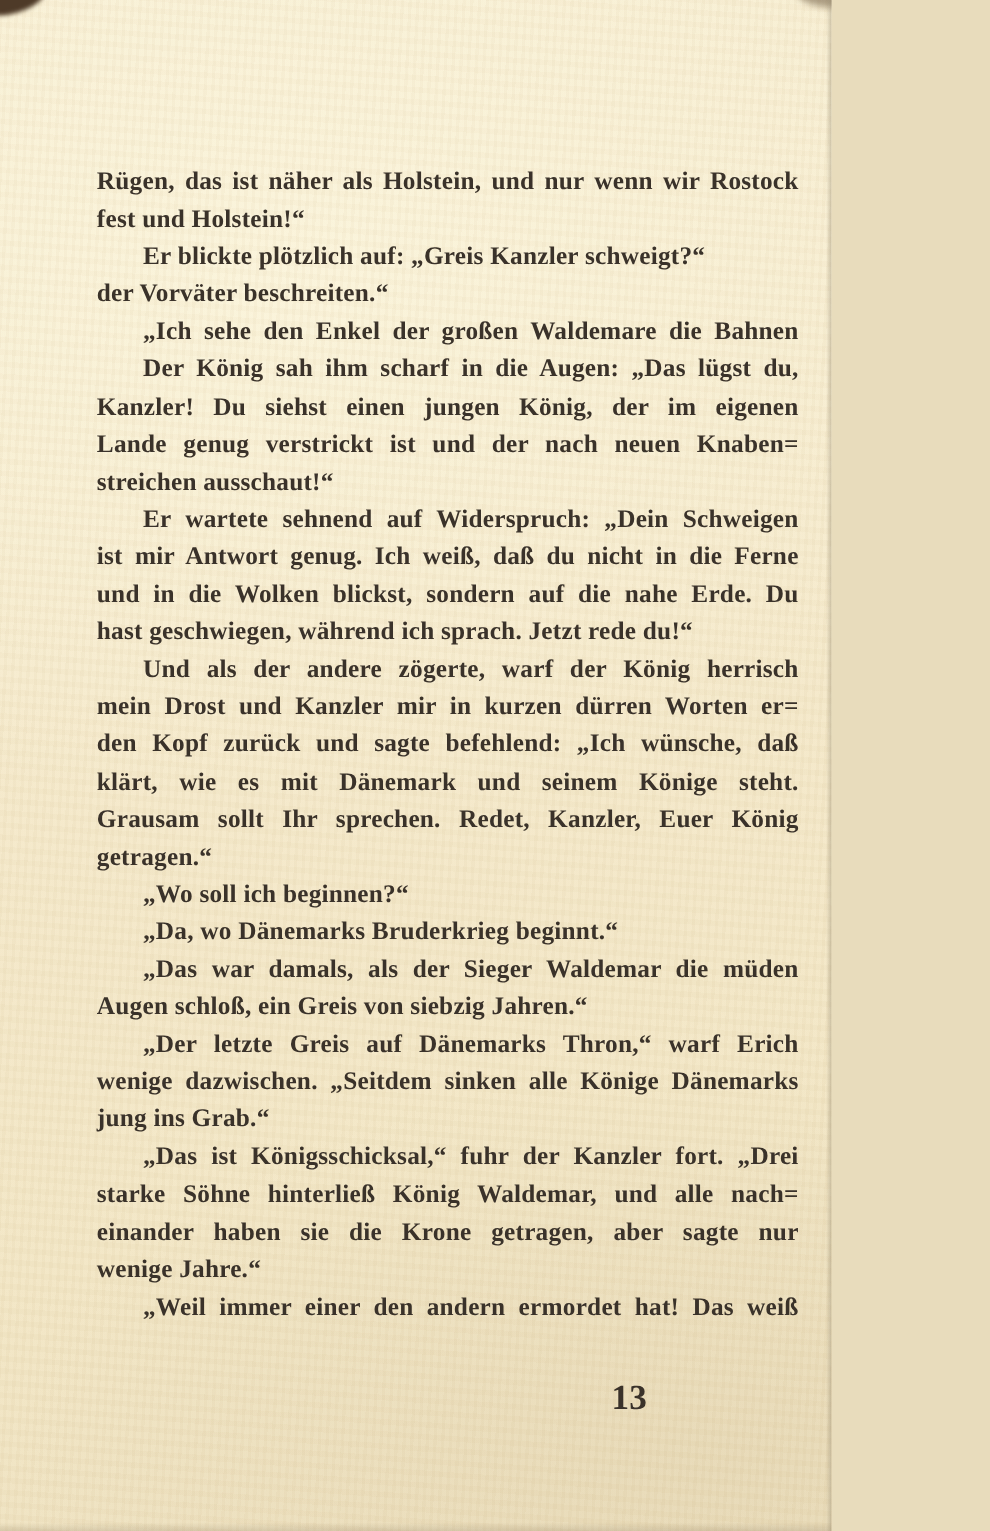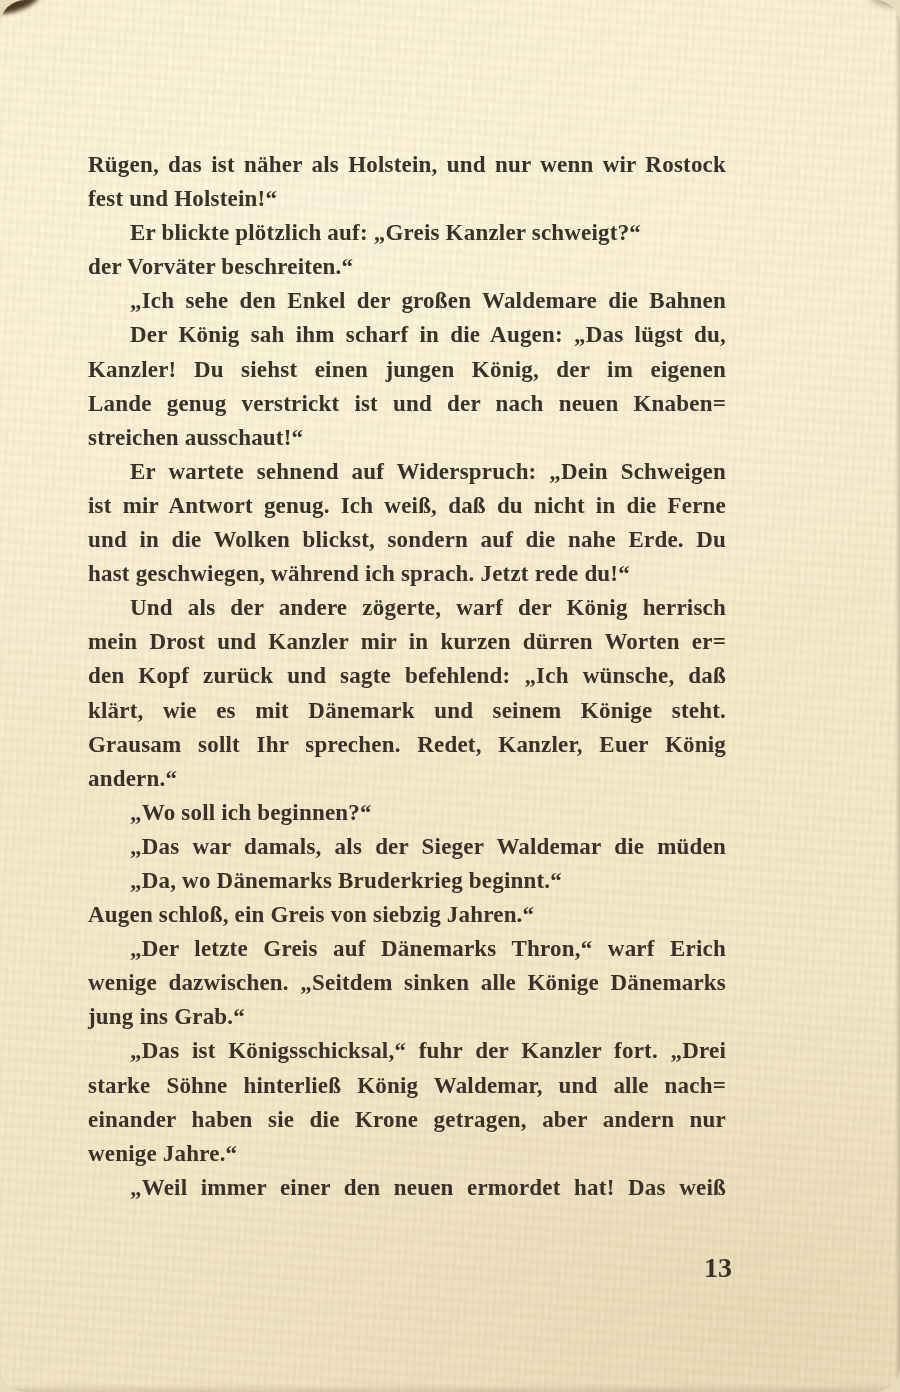--- a/index.html
+++ b/index.html
@@ -5,28 +5,27 @@
   html, body {
     margin: 0;
     padding: 0;
     width: 900px;
     height: 1392px;
     background: #e8dcbc;
     font-family: "Liberation Serif", serif;
   }
   .page {
     position: relative;
-    width: 900px;
+    width: 756px;
     height: 1392px;
     overflow: hidden;
     background:
       radial-gradient(ellipse 1100px 700px at 35% 18%, rgba(255,250,228,0.55), rgba(255,250,228,0) 70%),
       radial-gradient(ellipse 900px 500px at 85% 95%, rgba(205,186,146,0.25), rgba(205,186,146,0) 70%),
       linear-gradient(168deg, #f7edd1 0%, #f4e8c9 40%, #f1e4c2 75%, #ecdebb 100%);
-    border-radius: 25px;
   }
   
   .page::before {
     content: "";
     position: absolute;
     inset: 0;
     background:
       repeating-linear-gradient(93deg, rgba(220,205,170,0.10) 0 3px, rgba(255,250,230,0.08) 3px 7px),
       repeating-linear-gradient(4deg, rgba(215,198,160,0.07) 0 5px, rgba(255,252,235,0.06) 5px 11px);
     pointer-events: none;
@@ -89,21 +88,21 @@
     text-align: justify;
     text-align-last: justify;
   }
   .line.indent {
     padding-left: 42px;
   }
   .page-number {
     position: absolute;
     top: 1252px;
     right: 168px;
-    font-size: 28px;
+    font-size: 32px;
     font-weight: bold;
     color: var(--ink, #3a322a);
   }
 </style>
 </head>
 <body>
 
 <div class="page">
   <div class="corner-wedge-tl"></div>
   <div class="corner-smudge-tr"></div>
@@ -122,29 +121,29 @@
       <div class="line">streichen ausschaut!“</div>
       <div class="line indent justify">Er wartete sehnend auf Widerspruch: „Dein Schweigen</div>
       <div class="line justify">ist mir Antwort genug. Ich weiß, daß du nicht in die Ferne</div>
       <div class="line justify">und in die Wolken blickst, sondern auf die nahe Erde. Du</div>
       <div class="line">hast geschwiegen, während ich sprach. Jetzt rede du!“</div>
       <div class="line indent justify">Und als der andere zögerte, warf der König herrisch</div>
       <div class="line justify">mein Drost und Kanzler mir in kurzen dürren Worten er=</div>
       <div class="line justify">den Kopf zurück und sagte befehlend: „Ich wünsche, daß</div>
       <div class="line justify">klärt, wie es mit Dänemark und seinem Könige steht.</div>
       <div class="line justify">Grausam sollt Ihr sprechen. Redet, Kanzler, Euer König</div>
-      <div class="line">andern.“</div>
+      <div class="line">getragen.“</div>
       <div class="line indent">„Wo soll ich beginnen?“</div>
+      <div class="line indent">„Da, wo Dänemarks Bruderkrieg beginnt.“</div>
       <div class="line indent justify">„Das war damals, als der Sieger Waldemar die müden</div>
-      <div class="line indent">„Da, wo Dänemarks Bruderkrieg beginnt.“</div>
       <div class="line">Augen schloß, ein Greis von siebzig Jahren.“</div>
       <div class="line indent justify">„Der letzte Greis auf Dänemarks Thron,“ warf Erich</div>
       <div class="line justify">wenige dazwischen. „Seitdem sinken alle Könige Dänemarks</div>
       <div class="line">jung ins Grab.“</div>
       <div class="line indent justify">„Das ist Königsschicksal,“ fuhr der Kanzler fort. „Drei</div>
       <div class="line justify">starke Söhne hinterließ König Waldemar, und alle nach=</div>
-      <div class="line justify">einander haben sie die Krone getragen, aber andern nur</div>
+      <div class="line justify">einander haben sie die Krone getragen, aber sagte nur</div>
       <div class="line">wenige Jahre.“</div>
-      <div class="line indent justify">„Weil immer einer den neuen ermordet hat! Das weiß</div>
+      <div class="line indent justify">„Weil immer einer den andern ermordet hat! Das weiß</div>
     </div>
 
   <div class="page-number">13</div>
 </div>
 
 </body></html>

